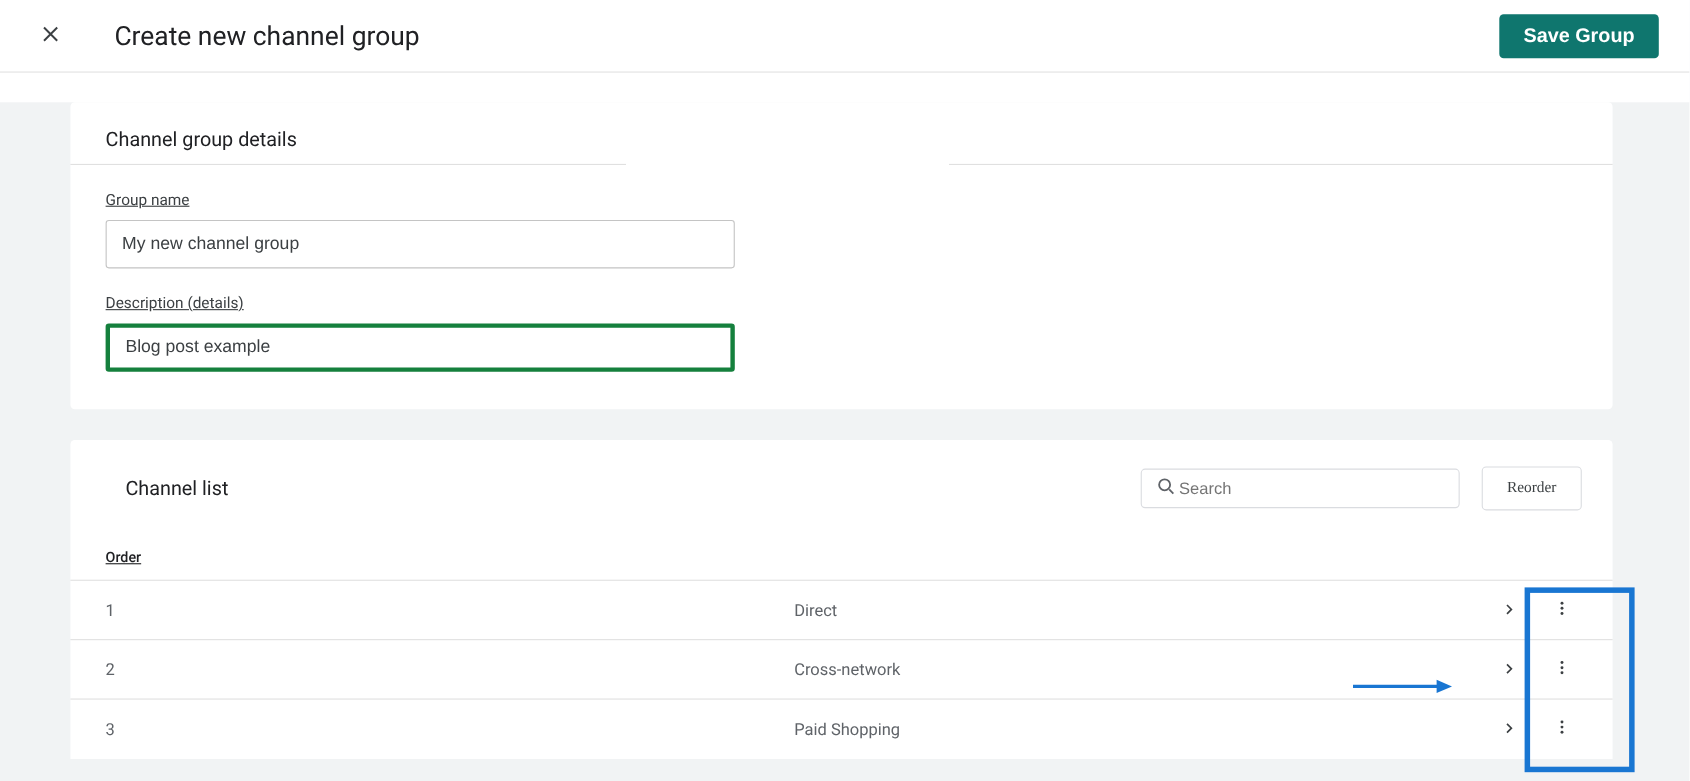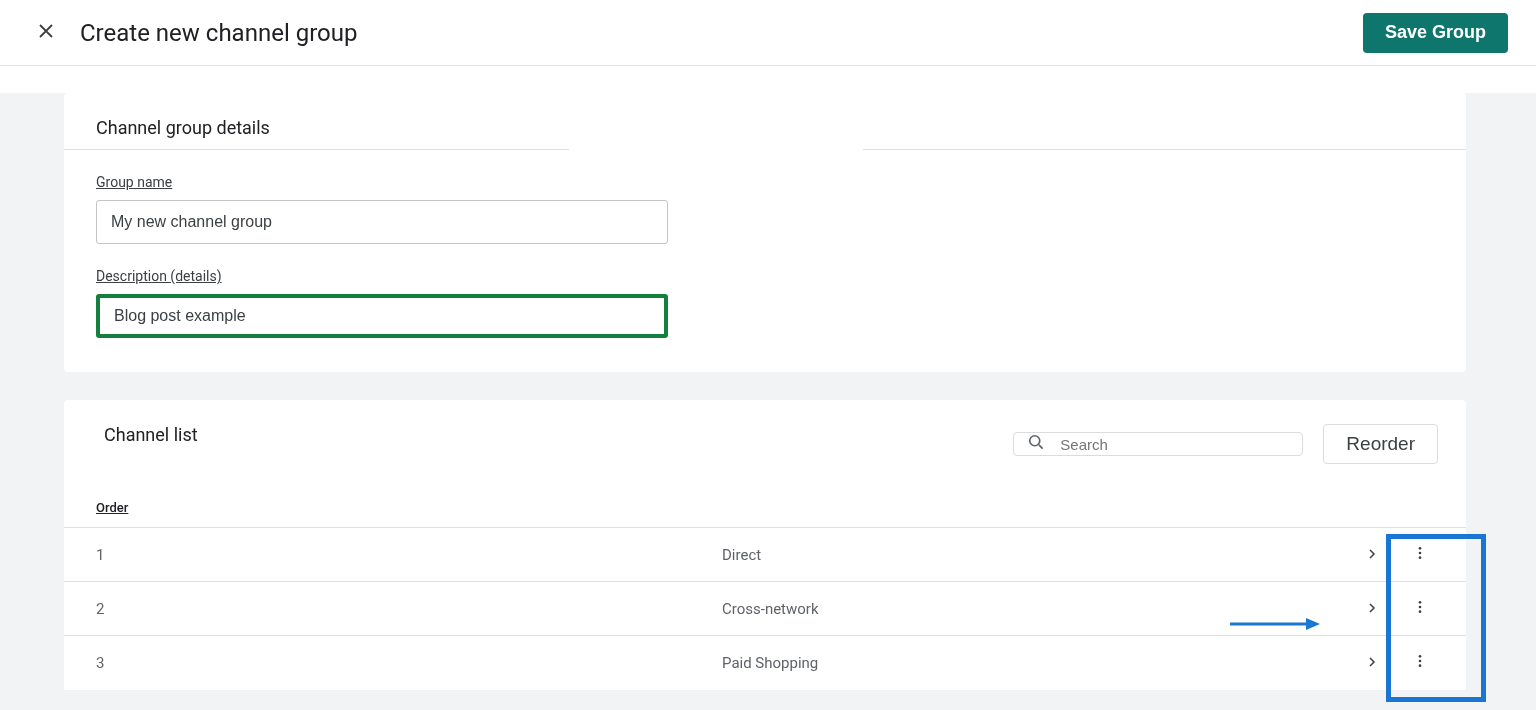--- a/index.html
+++ b/index.html
@@ -1,47 +1,47 @@
 <!DOCTYPE html>
 <html><head>
 <meta charset="utf-8">
 <style>
   * { box-sizing: border-box; }
   html, body { margin:0; padding:0; font-family: 'Google Sans', Roboto, Arial, sans-serif; color:#202124; background:#fff; }
   body { width:1536px; height:710px; overflow:hidden; }
 
   
   .topbar { display:flex; align-items:center; justify-content:space-between; height:66px; padding:0 28px; border-bottom:1px solid #e2e2e2; }
-  .topbar-left { display:flex; align-items:center; gap:16px;justify-content:center; }
+  .topbar-left { display:flex; align-items:center; gap:40px;justify-content:center; }
   .close-btn { width:36px; height:36px; display:flex; align-items:center; justify-content:center; cursor:pointer; }
   .page-title { font-size:24px; font-weight:400; }
   .primary-btn { background:#0f766e; color:#fff; border:none; border-radius:4px; padding:0 22px; height:40px; font-size:18px; font-weight:700; cursor:pointer; }
 
   
   .content-area { background:#f1f3f4; padding:0 0 0 0; height:calc(710px - 66px); }
 
   .card { background:#fff; border-radius:4px; margin-left:64px; margin-right:70px; padding:24px 28px 34px 28px; position:relative; }
   .card.details { margin-top:27px; }
   .card.details::after { content:""; position:absolute; left:0; right:0; top:56px; height:1px; background:linear-gradient(to right, #e0e0e0 36%, #fff 36%, #fff 57%, #e0e0e0 57%); }
 
   .section-title { font-size:18px; font-weight:400; margin:0 0 36px 4px; }
 
   .field { margin-bottom:24px; margin-left:4px; }
   .field-label { font-size:14px; color:#3c4043; margin-bottom:10px;text-decoration:underline; }
   .text-input { width:572px; height:44px; border:1px solid #c4c4c4; border-radius:3px; padding:0 14px; font-size:16px; color:#3c4043; background:#fff; }
   .text-input.focused { border:4px solid #15803d; }
 
   
   .card.list { margin-top:28px; padding:24px 0 0 0; border-radius:4px 4px 0 0; }
-  .list-header { display:flex; padding:0 28px 24px 36px; }
+  .list-header { display:flex; align-items:center; padding:0 28px 24px 16px;margin-left:30px; }
   .list-title { font-size:18px; font-weight:400; margin:0; margin-left:4px; flex:0 0 auto; }
   .list-tools { margin-left:auto; display:flex; align-items:center; gap:20px; }
-  .search-box { width:290px; height:24px; border:1px solid #dadce0; border-radius:4px; display:flex; align-items:center; padding:0 12px; gap:12px; }
+  .search-box { width:290px; height:36px; border:1px solid #dadce0; border-radius:4px; display:flex; align-items:center; padding:0 12px; gap:0; }
   .search-input { border:none; outline:none; font-size:15px; color:#5f6368; flex:1; background:transparent; }
-  .secondary-btn { background:#fff; border:1px solid #dadce0; border-radius:4px; height:40px; padding:0 22px; font-size:19px; color:#3c4043; cursor:pointer; }
+  .secondary-btn { background:#fff; border:1px solid #dadce0; border-radius:4px; height:40px; padding:0 22px; font-size:14px; color:#3c4043; cursor:pointer;font-family:Liberation Serif, serif; }
 
   .tbl { width:100%; }
   .thead { display:flex; align-items:center; height:40px; border-bottom:1px solid #e0e0e0; padding:0 28px; font-size:13px; font-weight:500; color:#202124; }
   .col-order-h { width:630px; padding-left:4px;text-decoration:underline; }
   .col-name-h { flex:1; }
 
   .trow { display:flex; align-items:center; height:54px; border-bottom:1px solid #e0e0e0; padding:0 28px; font-size:15px; color:#5f6368; }
   .col-order { width:630px; padding-left:4px; }
   .col-name { flex:1; }
   .row-actions { display:flex; align-items:center; gap:24px; padding-right:6px; }

